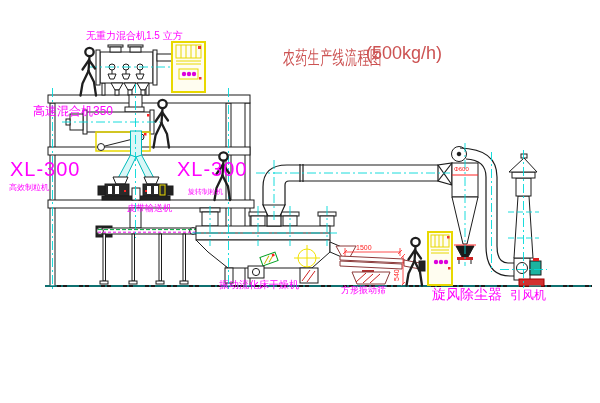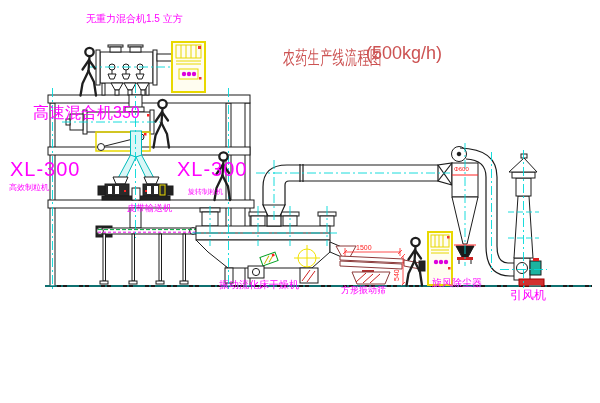--- a/index.html
+++ b/index.html
@@ -307,29 +307,29 @@
     <circle cx="436" cy="262" r="2.2" fill="#dd00dd"></circle>
     <circle cx="441" cy="262" r="2.2" fill="#dd00dd"></circle>
     <circle cx="446" cy="262" r="2.2" fill="#dd00dd"></circle>
     <rect x="448" y="267" width="2.5" height="2.5" fill="#ee3333"></rect>
   </g>
 </svg>
 
 <div class="lbl title-cn" style="left:283px;top:48px">农药生产线流程图</div>
 <div class="lbl title-num" style="left:366px;top:44px">(500kg/h)</div>
 
-<div class="lbl magenta" style="left:86px;top:14px;font-size:10px">无重力混合机1.5 立方</div>
-<div class="lbl magenta" style="left:33px;top:105px;font-size:16px">高速混合机350</div>
+<div class="lbl magenta" style="left:86px;top:31px;font-size:10px">无重力混合机1.5 立方</div>
+<div class="lbl magenta" style="left:33px;top:105px;font-size:12px">高速混合机350</div>
 <div class="lbl magenta" style="left:10px;top:159px;font-size:20px;letter-spacing:1px">XL-300</div>
 <div class="lbl magenta" style="left:9px;top:184px;font-size:8px">高效制粒机</div>
 <div class="lbl magenta" style="left:177px;top:159px;font-size:20px;letter-spacing:1px">XL-300</div>
 <div class="lbl magenta" style="left:188px;top:188px;font-size:7px">旋转制粒机</div>
 <div class="lbl magenta" style="left:127px;top:204px;font-size:9px">皮带输送机</div>
 <div class="lbl magenta" style="left:219px;top:280px;font-size:10px">振动流化床干燥机</div>
 <div class="lbl magenta" style="left:341px;top:286px;font-size:9px">方形振动筛</div>
-<div class="lbl magenta" style="left:432px;top:278px;font-size:10px">旋风除尘器</div>
+<div class="lbl magenta" style="left:432px;top:287px;font-size:14px">旋风除尘器</div>
 <div class="lbl magenta" style="left:510px;top:289px;font-size:12px">引风机</div>
 
 <div class="lbl red" style="left:356px;top:244px;font-size:7px">1500</div>
 <div class="lbl red rot" style="left:393px;top:281px;font-size:7px">540</div>
 <div class="lbl red" style="left:454px;top:166px;font-size:6px">Φ600</div>
 
 </div>
 
 </body></html>

